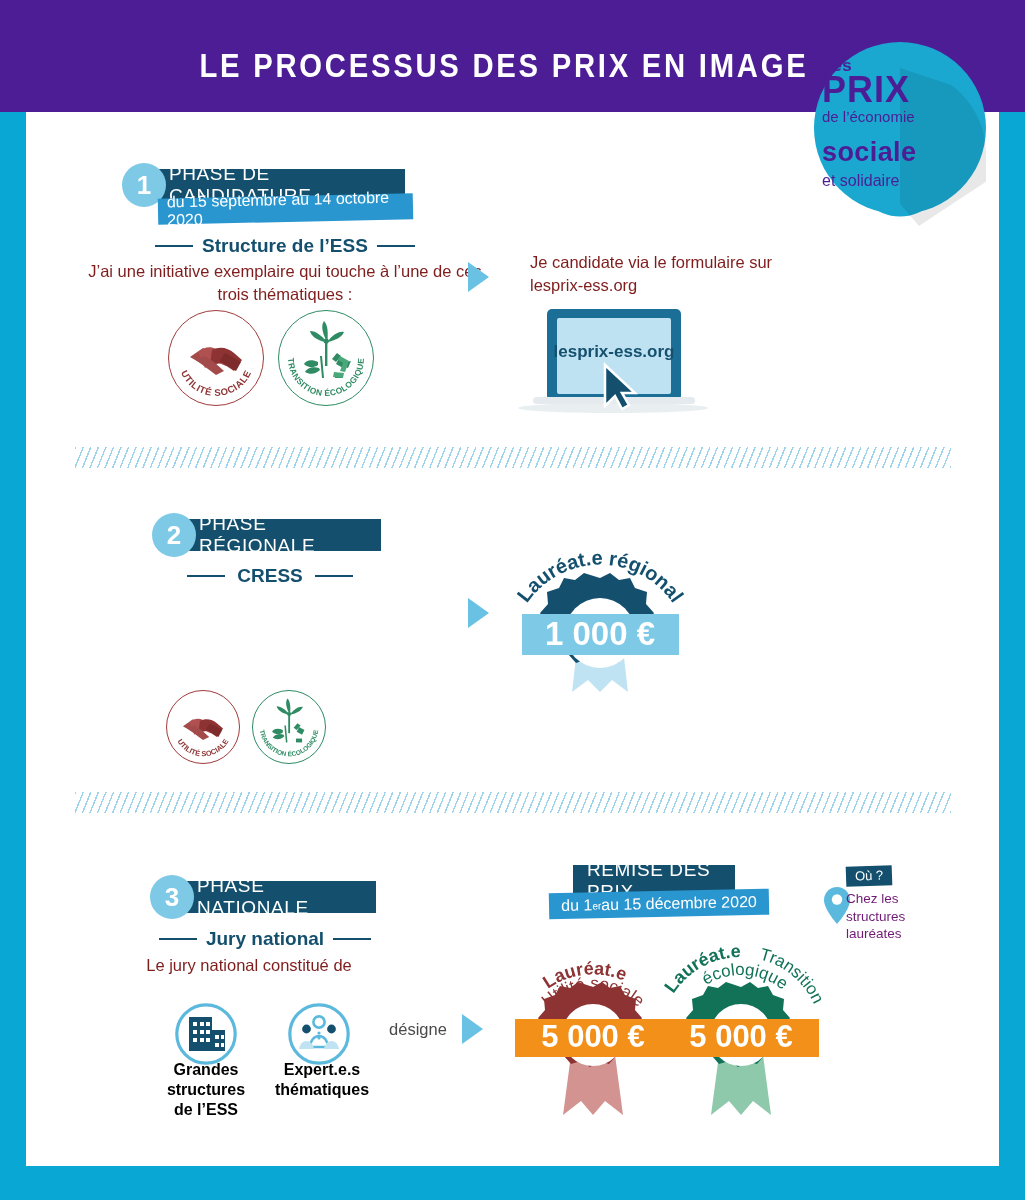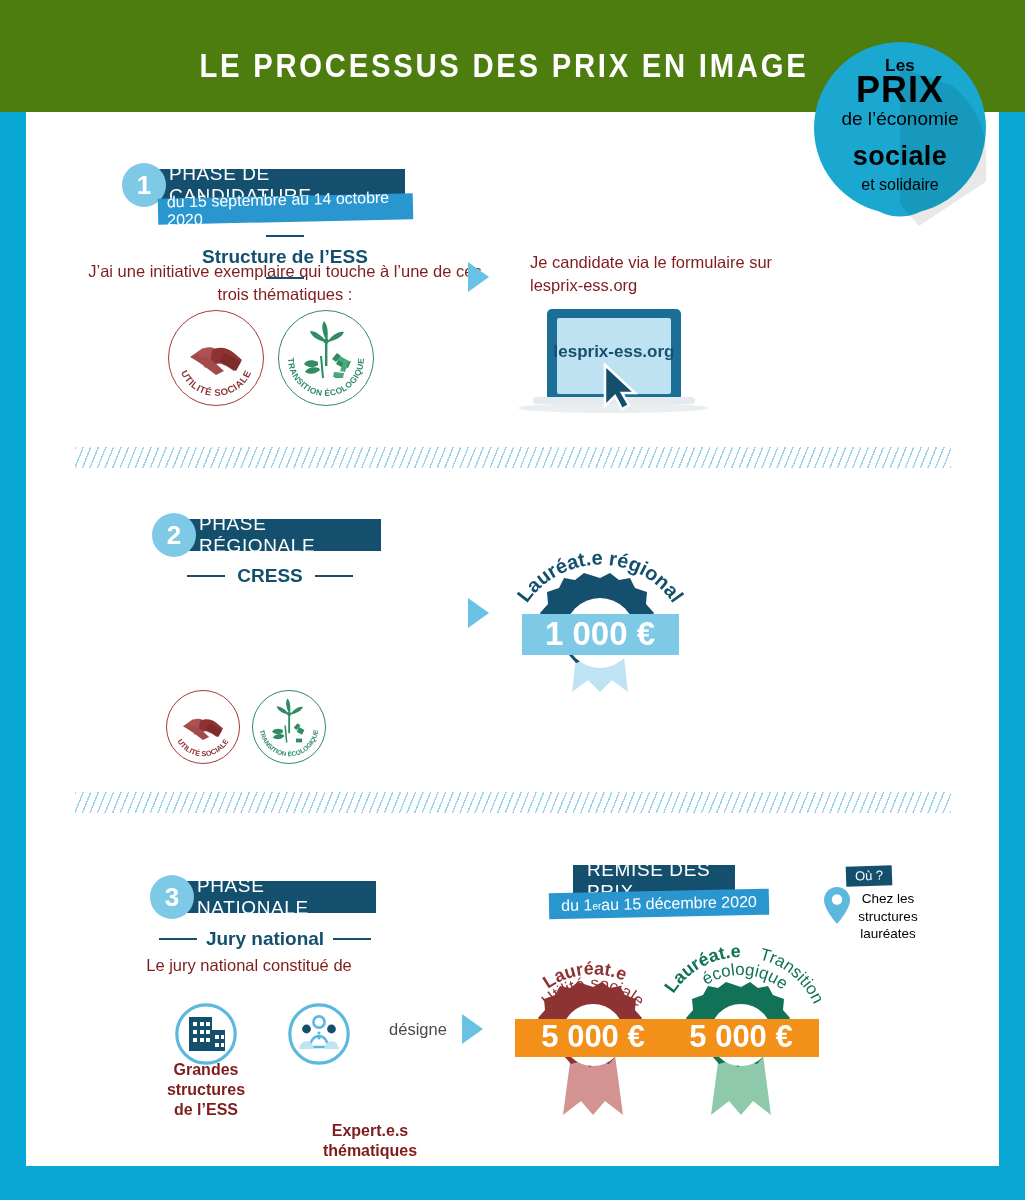--- a/index.html
+++ b/index.html
@@ -12,21 +12,21 @@
   #root {
     position: relative;
     width: 1025px; height: 1200px;
     background: #09a8d4;
   }
 
   
   .header {
     position: absolute; left: 0; top: 0;
     width: 1025px; height: 112px;
-    background: #4d7c0f;
+    background: #4c1d95;
   }
   .title {
     position: absolute; left: 0; top: 46px;
     width: 1025px;
     padding-left: 20px;
     text-align: center;
     color: #ffffff;
     font-family: "Liberation Sans Narrow", "Liberation Sans", sans-serif;
     font-size: 34px;
     font-weight: 700;
@@ -65,30 +65,29 @@
     transform: rotate(45deg);
   }
   .logo-shadow {
     position: absolute; left: 86px; top: 26px;
     width: 86px; height: 158px;
     background: rgba(0,0,0,0.09);
     border-radius: 0 86px 40px 0;
     clip-path: polygon(0 0, 100% 18%, 100% 72%, 22% 100%, 0 86%);
   }
   .logo-txt {
-    position: absolute; left: 0; top: 0;
+    position: absolute; left: 8px; top: 0;
     width: 172px; height: 180px;
-    color: #000000;
-    text-align: center;
+    color: #4c1d95;
     line-height: 1.0;
     padding-top: 15px;
   }
   .logo-les   { font-size: 17px; font-weight: 700; letter-spacing: .2px; }
   .logo-prix  { font-size: 36px; font-weight: 700; letter-spacing: 1px; margin-top: -2px; }
-  .logo-eco   { font-size: 19px; font-weight: 400; margin-top: 1px; }
+  .logo-eco   { font-size: 15px; font-weight: 400; margin-top: 1px; }
   .logo-soc   { font-size: 27px; font-weight: 700; letter-spacing: .4px; margin-top: 15px; }
   .logo-sol   { font-size: 16px; font-weight: 400; margin-top: 7px; }
 
   
   .step-num {
     position: absolute;
     width: 44px; height: 44px;
     border-radius: 50%;
     background: #7ec9e6;
     color: #ffffff;
@@ -172,40 +171,39 @@
 
   
   .rosette { position: absolute; }
   .rosette svg { display: block; }
 
   
   .jury-ico { position: absolute; }
   .jury-cap {
     position: absolute;
     text-align: center;
-    color: #7f1d1d;
+    color: #000000;
     font-size: 16px; font-weight: 700;
     line-height: 1.25;
   }
 
   
   .laptop { position: absolute; }
 
   
   .ou-tag {
     position: absolute;
     background: #14506e; color: #ffffff;
     font-size: 13px;
     padding: 2px 9px 3px 9px;
     transform: rotate(-2deg);
   }
   .ou-text {
     position: absolute;
-    color: #000000; font-size: 13.5px; line-height: 1.3;
-    text-align: center;
+    color: #701a75; font-size: 13.5px; line-height: 1.3;
   }
 </style>
 </head>
 <body>
 
 <div id="root">
 
   <div class="header">
     <div class="title">LE PROCESSUS DES PRIX EN IMAGE</div>
   </div>
@@ -222,21 +220,21 @@
       <div class="logo-eco">de l’économie</div>
       <div class="logo-soc">sociale</div>
       <div class="logo-sol">et solidaire</div>
     </div>
   </div>
 
   <div class="step-num" style="left:122px; top:163px;">1</div>
   <div class="step-bar" style="left:155px; top:169px; width:250px;">PHASE DE CANDIDATURE</div>
   <div class="step-date" style="left:158px; top:196px; width:255px;">du 15 septembre au 14 octobre 2020</div>
 
-  <div class="sub-head" style="left:140px; top:235px; width:290px;flex-direction:column;">
+  <div class="sub-head" style="left:140px; top:235px; width:290px;">
     <span class="rule"></span>
     <span>Structure de l’ESS</span>
     <span class="rule"></span>
   </div>
 
   <div class="body-text" style="left:85px; top:260px; width:400px;">J’ai une initiative exemplaire qui touche à l’une de ces trois thématiques :</div>
 
   <div class="thbadge util" style="left:168px; top:310px; width:96px; height:96px;">
     <div class="ring"></div>
     <svg width="96" height="96" viewBox="0 0 96 96">
@@ -430,21 +428,21 @@
         <path d="M22 44 a9 11 0 0 1 18 0 z" fill="none" stroke="#5cb9de" stroke-width="2.6"></path>
         <circle cx="18.5" cy="26" r="4.4" fill="#14506e"></circle>
         <path d="M11 46 a7.6 9.6 0 0 1 15 0 z" fill="#bfe3f3"></path>
         <circle cx="43.5" cy="26" r="4.4" fill="#14506e"></circle>
         <path d="M36 46 a7.6 9.6 0 0 1 15 0 z" fill="#bfe3f3"></path>
         <circle cx="31" cy="30" r="1.6" fill="#5cb9de"></circle>
         <circle cx="31" cy="35" r="1.6" fill="#5cb9de"></circle>
       </g>
     </svg>
   </div>
-  <div class="jury-cap" style="left:268px; top:1121px; width:108px;margin-left:48px;">Expert.e.s thématiques</div>
+  <div class="jury-cap" style="left:268px; top:1060px; width:108px;">Expert.e.s thématiques</div>
 
   <div class="body-text" style="left:378px; top:1018px; width:80px; color:#4a4a4a;">désigne</div>
   <div class="tri-arrow" style="left:462px; top:1014px;"></div>
 
   <div class="step-bar" style="left:573px; top:865px; width:162px; justify-content:center;">REMISE DES PRIX</div>
   <div class="step-date" style="left:549px; top:891px; width:220px; justify-content:center;">
     <span>du 1</span>
       <sup>er</sup>
       <span> au 15 décembre 2020</span>
   </div>

